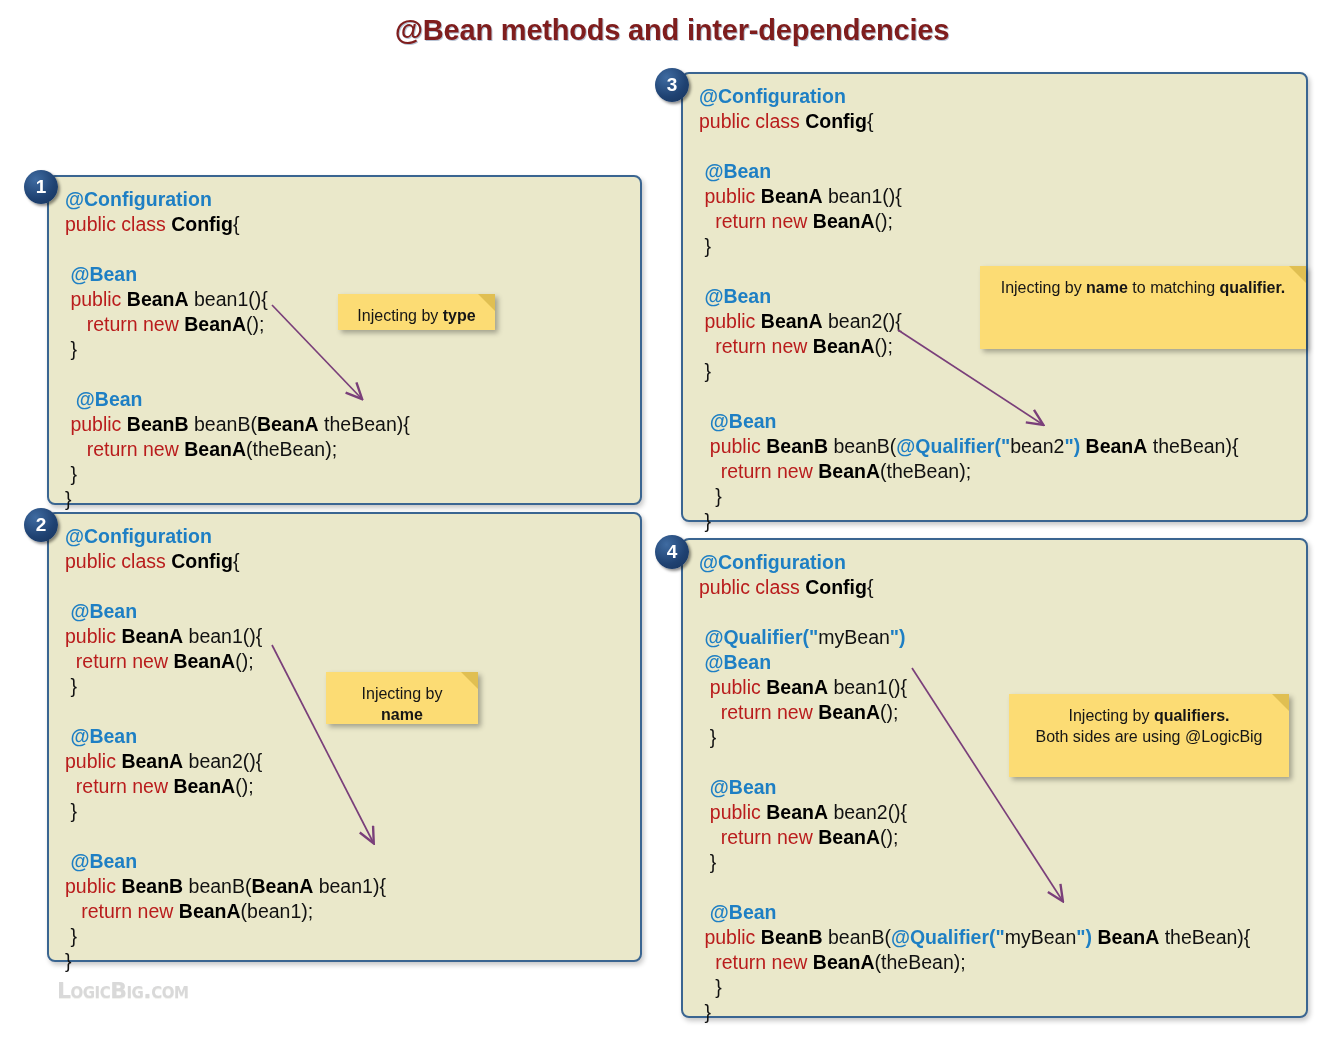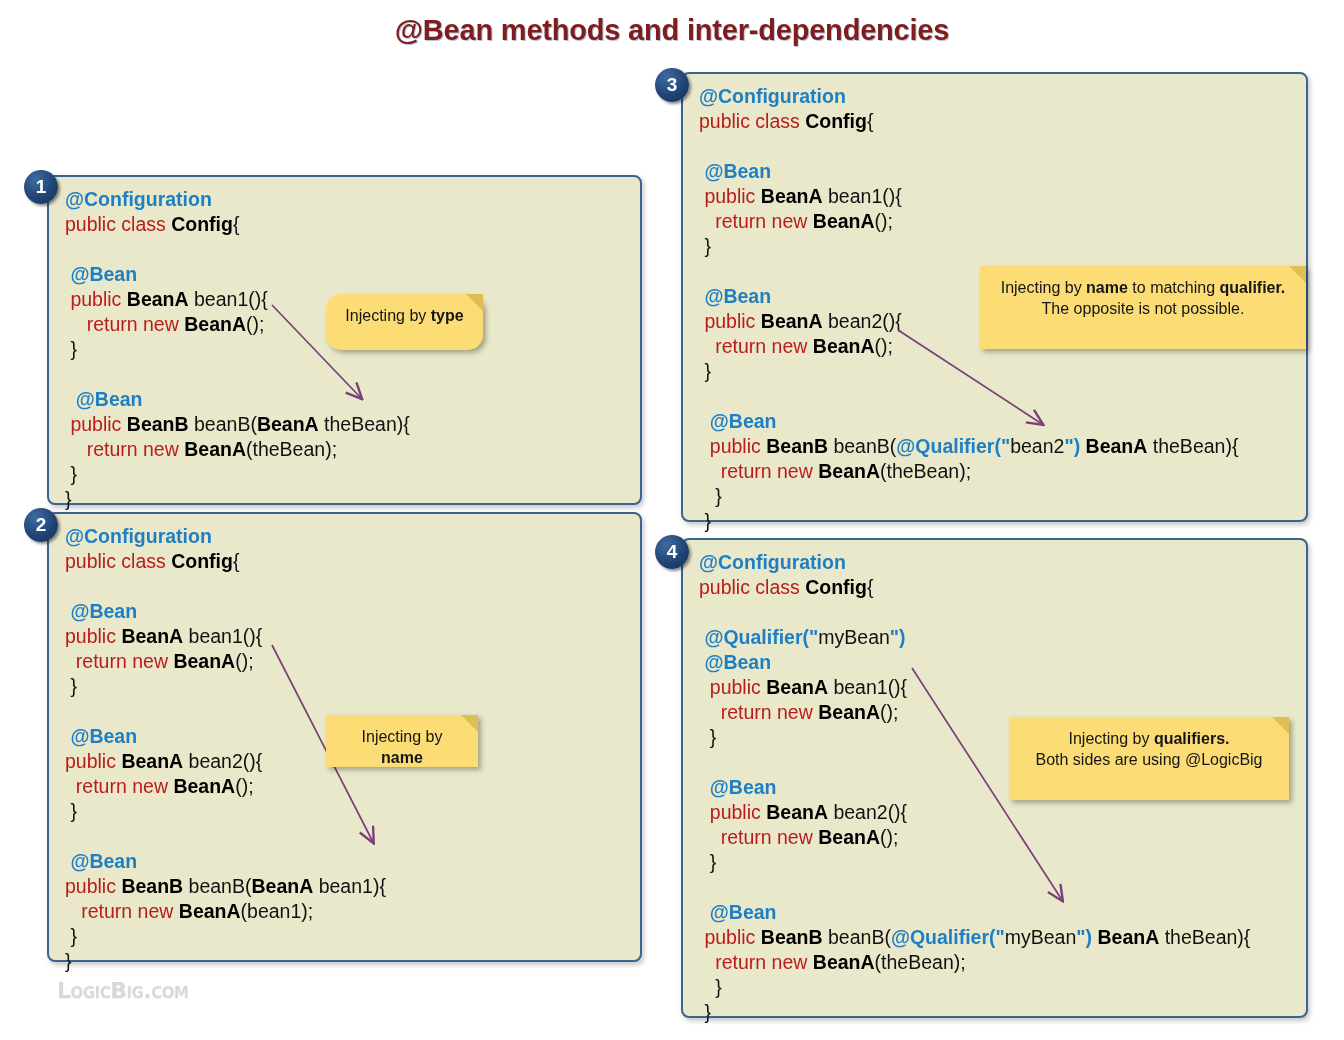--- a/index.html
+++ b/index.html
@@ -154,35 +154,34 @@
 <div class="badge" style="left:655px; top:68px;">3</div>
 <div class="panel" style="left:681px; top:72px; width:627px; height:450px;">
   <div class="code"><span class="ln"><span class="ann">@Configuration</span></span><span class="ln"><span class="kw">public class </span><span class="type">Config</span><span class="plain">{</span></span><span class="ln blank">&nbsp;</span><span class="ln"><span class="ann"> @Bean</span></span><span class="ln"><span class="kw"> public </span><span class="type">BeanA</span><span class="plain"> bean1(){</span></span><span class="ln"><span class="kw">   return new </span><span class="type">BeanA</span><span class="plain">();</span></span><span class="ln"><span class="plain"> }</span></span><span class="ln blank">&nbsp;</span><span class="ln"><span class="ann"> @Bean</span></span><span class="ln"><span class="kw"> public </span><span class="type">BeanA</span><span class="plain"> bean2(){</span></span><span class="ln"><span class="kw">   return new </span><span class="type">BeanA</span><span class="plain">();</span></span><span class="ln"><span class="plain"> }</span></span><span class="ln blank">&nbsp;</span><span class="ln"><span class="ann">  @Bean</span></span><span class="ln"><span class="kw">  public </span><span class="type">BeanB</span><span class="plain"> beanB(</span><span class="qual">@Qualifier("</span><span class="plain">bean2</span><span class="qual">")</span><span class="plain"> </span><span class="type">BeanA</span><span class="plain"> theBean){</span></span><span class="ln"><span class="kw">    return new </span><span class="type">BeanA</span><span class="plain">(theBean);</span></span><span class="ln"><span class="plain">   }</span></span><span class="ln"><span class="plain"> }</span></span></div>
 </div>
 
 <div class="badge" style="left:655px; top:535px;">4</div>
 <div class="panel" style="left:681px; top:538px; width:627px; height:480px;">
   <div class="code"><span class="ln"><span class="ann">@Configuration</span></span><span class="ln"><span class="kw">public class </span><span class="type">Config</span><span class="plain">{</span></span><span class="ln blank">&nbsp;</span><span class="ln"><span class="qual"> @Qualifier("</span><span class="plain">myBean</span><span class="qual">")</span></span><span class="ln"><span class="ann"> @Bean</span></span><span class="ln"><span class="kw">  public </span><span class="type">BeanA</span><span class="plain"> bean1(){</span></span><span class="ln"><span class="kw">    return new </span><span class="type">BeanA</span><span class="plain">();</span></span><span class="ln"><span class="plain">  }</span></span><span class="ln blank">&nbsp;</span><span class="ln"><span class="ann">  @Bean</span></span><span class="ln"><span class="kw">  public </span><span class="type">BeanA</span><span class="plain"> bean2(){</span></span><span class="ln"><span class="kw">    return new </span><span class="type">BeanA</span><span class="plain">();</span></span><span class="ln"><span class="plain">  }</span></span><span class="ln blank">&nbsp;</span><span class="ln"><span class="ann">  @Bean</span></span><span class="ln"><span class="kw"> public </span><span class="type">BeanB</span><span class="plain"> beanB(</span><span class="qual">@Qualifier("</span><span class="plain">myBean</span><span class="qual">")</span><span class="plain"> </span><span class="type">BeanA</span><span class="plain"> theBean){</span></span><span class="ln"><span class="kw">   return new </span><span class="type">BeanA</span><span class="plain">(theBean);</span></span><span class="ln"><span class="plain">   }</span></span><span class="ln"><span class="plain"> }</span></span></div>
 </div>
 
-<div class="note" style="left:326px; top:294px; width:157px; height:56px;border-radius:15px;">
+<div class="note" style="left:338px; top:294px; width:157px; height:36px;">
   <span class="fold"></span>
 <div><span>Injecting by </span><b>type</b></div>
   </div>
 
-<div class="note" style="left:326px; top:672px; width:152px; height:52px;margin-top:43px;">
+<div class="note" style="left:326px; top:672px; width:152px; height:52px;">
   <span class="fold"></span>
 <div><span>Injecting by </span><b>name</b></div>
   </div>
 
 <div class="note" style="left:950px; top:266px; width:326px; height:83px;margin-left:30px;">
   <span class="fold"></span>
 <div><span>Injecting by </span><b>name</b><span> to matching </span><b>qualifier.</b></div>
-    <div><span>The opposite is not possible.</span></div>
   </div>
 
-<div class="note" style="left:1009px; top:694px; width:280px; height:83px;margin-top:23px;">
+<div class="note" style="left:1009px; top:694px; width:280px; height:83px;">
   <span class="fold"></span>
 <div><span>Injecting by </span><b>qualifiers.</b></div>
     <div><span>Both sides are using @LogicBig</span></div>
   </div>
 
 <div id="logo">LogicBig.com</div>
 
 </body></html>

